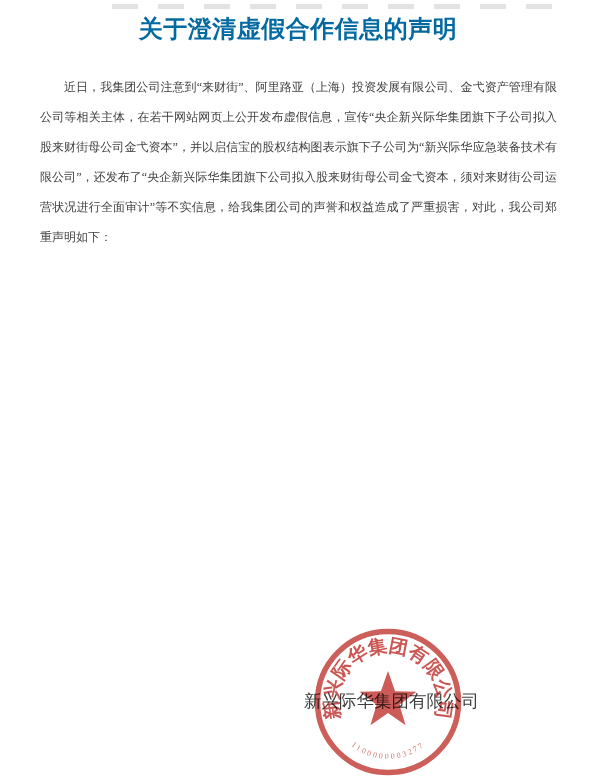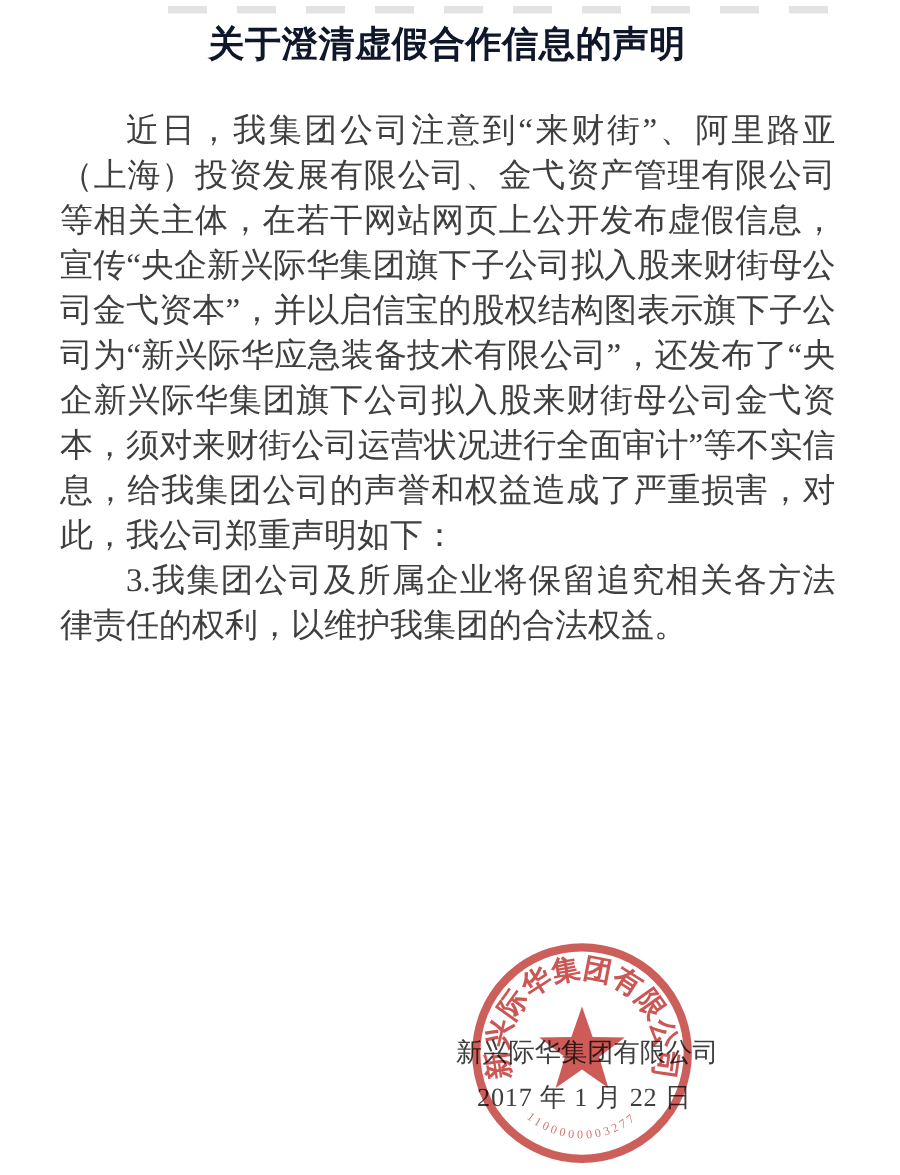--- a/index.html
+++ b/index.html
@@ -29,28 +29,28 @@
   .doc-title {
     position: absolute;
     top: 13px;
     left: 0;
     width: 596px;
     margin: 0;
     text-align: center;
     font-size: 24px;
     font-weight: 700;
     letter-spacing: 0.5px;
-    color: #0f172a;
+    color: #0369a1;
   }
   .doc-body {
     position: absolute;
     top: 72px;
     left: 40px;
     width: 517px;
-    font-size: 22px;
+    font-size: 12px;
     line-height: 30px;
     color: #3f3f3f;
     text-align: justify;
     text-justify: inter-ideograph;
   }
   .doc-body p {
     margin: 0;
     text-indent: 2em;
     word-break: break-all;
   }
@@ -85,26 +85,24 @@
 <body>
 
 <div class="page">
 
   <div class="scan-top"></div>
 
   <h1 class="doc-title">关于澄清虚假合作信息的声明</h1>
 
   <div class="doc-body">
     <p>近日，我集团公司注意到“来财街”、阿里路亚（上海）投资发展有限公司、金弋资产管理有限公司等相关主体，在若干网站网页上公开发布虚假信息，宣传“央企新兴际华集团旗下子公司拟入股来财街母公司金弋资本”，并以启信宝的股权结构图表示旗下子公司为“新兴际华应急装备技术有限公司”，还发布了“央企新兴际华集团旗下公司拟入股来财街母公司金弋资本，须对来财街公司运营状况进行全面审计”等不实信息，给我集团公司的声誉和权益造成了严重损害，对此，我公司郑重声明如下：</p>
-    <p>3.我集团公司及所属企业将保留追究相关各方法律责任的权利，以维护我集团的合法权益。</p>
   </div>
 
   <div class="sig-company">新兴际华集团有限公司</div>
 
-  <div class="sig-date">2017 年 1 月 22 日</div>
 
   <svg class="seal" viewBox="0 0 156 156">
     <defs>
       <path id="sealArcTop" d="M 31,95.1 A 50,50 0 1 1 125,95.1" fill="none"></path>
       <path id="sealArcBottom" d="M 33.1,113.1 A 57,57 0 0 0 122.9,113.1" fill="none"></path>
     </defs>
 
     <circle cx="78" cy="78" r="70.5" fill="none" stroke-width="5.5" stroke-opacity="0.88" stroke="#c23a36"></circle>
 
     <polygon points="78,47 70.9,67.3 49.5,67.7 66.6,80.7 60.4,101.3 78,89 95.6,101.3 89.4,80.7 106.5,67.7 85.1,67.3" fill-opacity="0.9" fill="#c23a36"></polygon>

